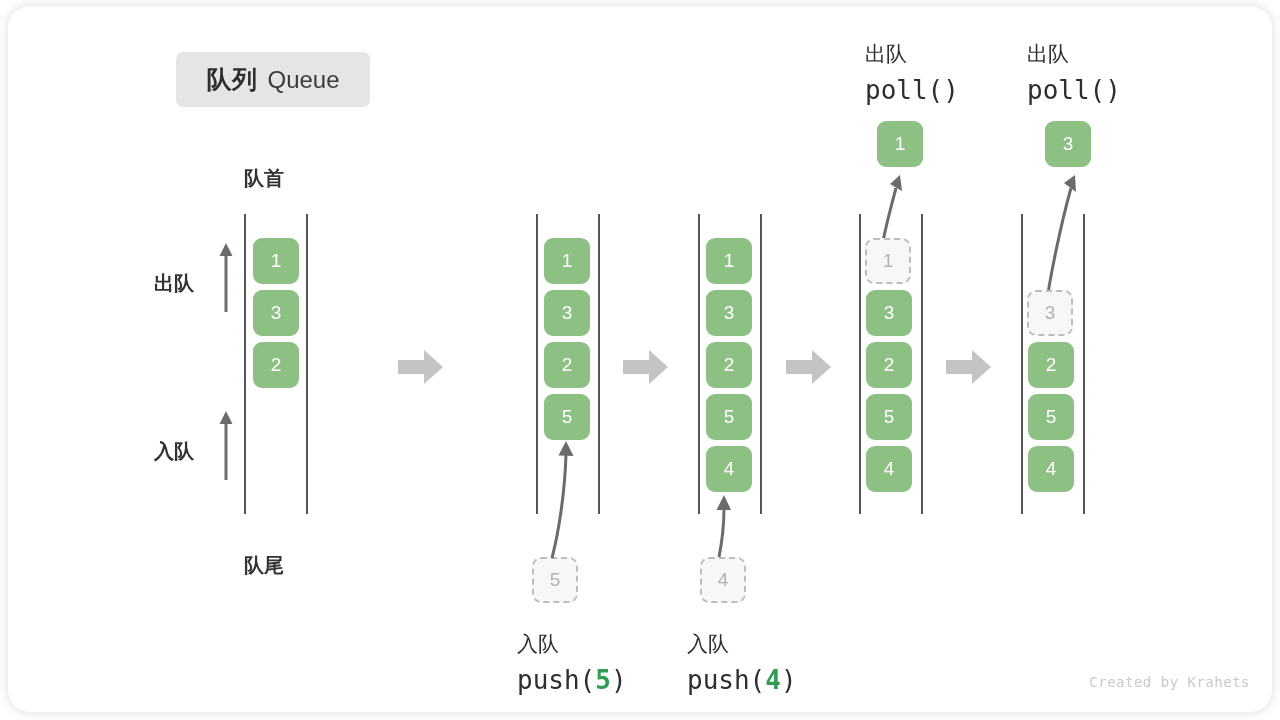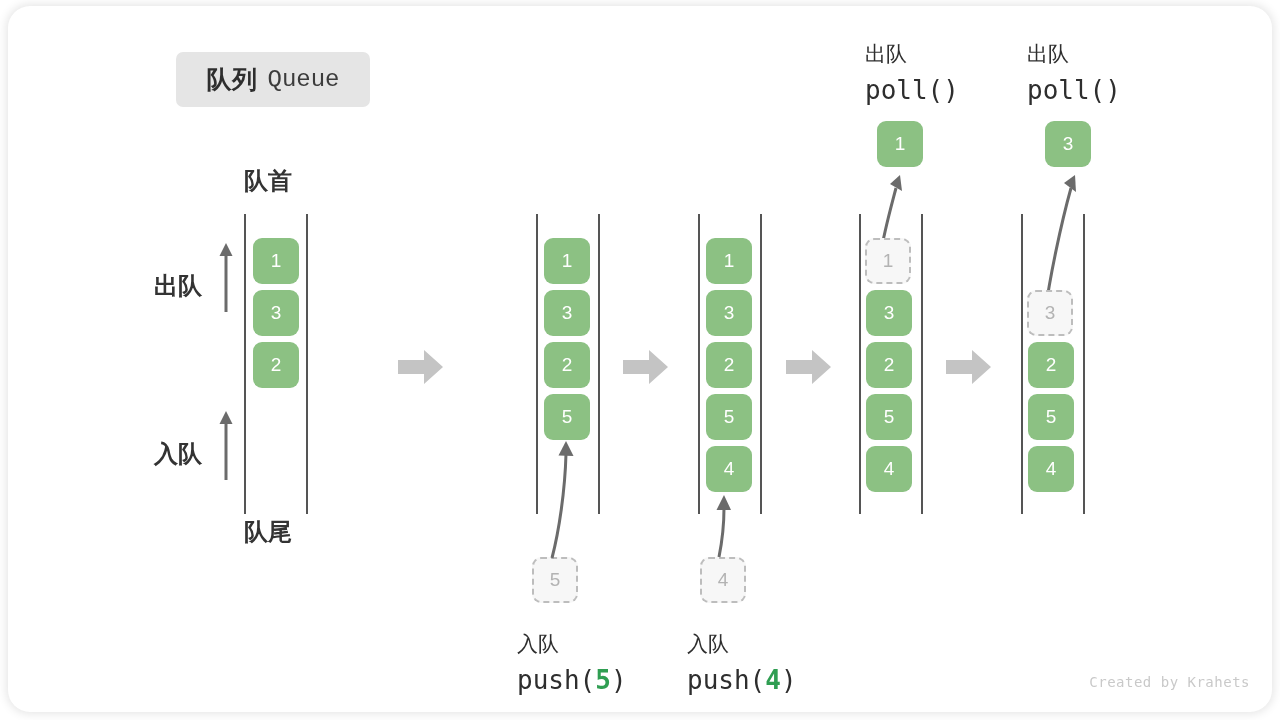--- a/index.html
+++ b/index.html
@@ -36,26 +36,26 @@
     display: flex; align-items: center; justify-content: center;
     gap: 10px;
     box-sizing: border-box;
   }
   #title-badge .cn {
     font-size: 25px; font-weight: bold; color: #2e2e2e;
     letter-spacing: 0.5px;
   }
   #title-badge .en {
     font-size: 24px; color: #3c3c3c;
-    font-family: Liberation Mono, monospace;
+    font-family: Liberation Sans, sans-serif;
   }
 
   
   .cn-bold {
-    font-size: 24px; font-weight: bold; color: #333333;
+    font-size: 20px; font-weight: bold; color: #333333;
     white-space: nowrap;
   }
   .op-label {
     white-space: nowrap;
     line-height: 36px;
     color: #2e2e2e;
   }
   .op-label .cn {
     font-size: 21px; display: block;
     font-family: "Liberation Sans", "DejaVu Sans", sans-serif;
@@ -109,21 +109,21 @@
 
 <div id="stage">
   <div id="card" class="abs">
 
     <div id="title-badge" class="abs">
       <span class="cn">队列</span>
       <span class="en">Queue</span>
     </div>
 
     <div class="abs cn-bold" style="left:236px; top:159px;">队首</div>
-    <div class="abs cn-bold" style="left:236px; top:510px;">队尾</div>
+    <div class="abs cn-bold" style="left:236px; top:546px;">队尾</div>
 
     <div class="abs cn-bold" style="left:146px; top:264px;">出队</div>
     <div class="abs" style="left:206px; top:236px;">
       <svg width="24" height="72" viewBox="0 0 24 72">
         <line x1="12" y1="70" x2="12" y2="10" stroke="#6b6b6b" stroke-width="3"></line>
         <path d="M12 1 L18.5 14 L5.5 14 Z" fill="#6b6b6b"></path>
       </svg>
     </div>
 
     <div class="abs cn-bold" style="left:146px; top:432px;">入队</div>

